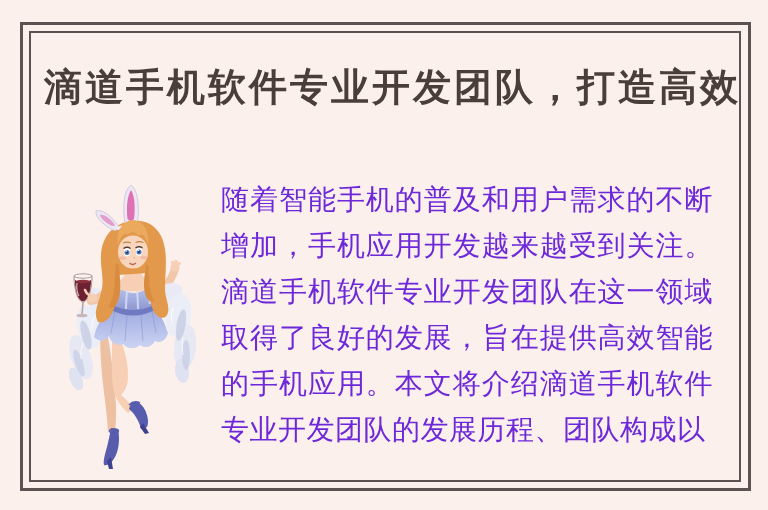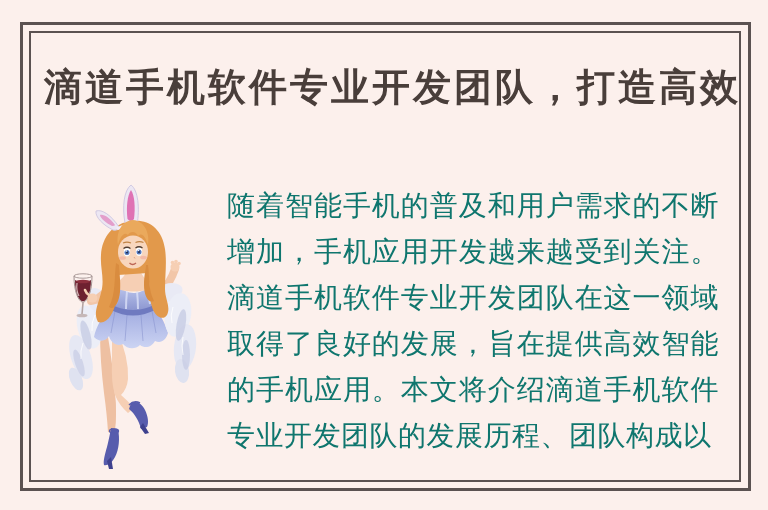--- a/index.html
+++ b/index.html
@@ -19,23 +19,23 @@
     position:absolute;left:44px;top:60px;width:700px;margin:0;
     font-family:"Liberation Serif","DejaVu Serif",serif;
     font-weight:700;font-size:38px;line-height:54px;letter-spacing:3px;
     color:#493e3a;
   }
   .title-line{display:block;}
   .illustration{
     position:absolute;left:55px;top:165px;width:165px;height:305px;
   }
   .body-text{
-    position:absolute;left:221px;top:177px;width:492px;margin:6px;
+    position:absolute;left:221px;top:177px;width:492px;margin:0;
     font-size:28px;line-height:46px;letter-spacing:.5px;
-    color:#0f766e;text-align:justify;text-justify:inter-character;
+    color:#6d28d9;text-align:justify;text-justify:inter-character;
   }
 </style>
 </head>
 <body>
 
 <div class="canvas">
   <div class="frame-outer"></div>
   <div class="frame-inner"></div>
 
   <h1 class="title">

